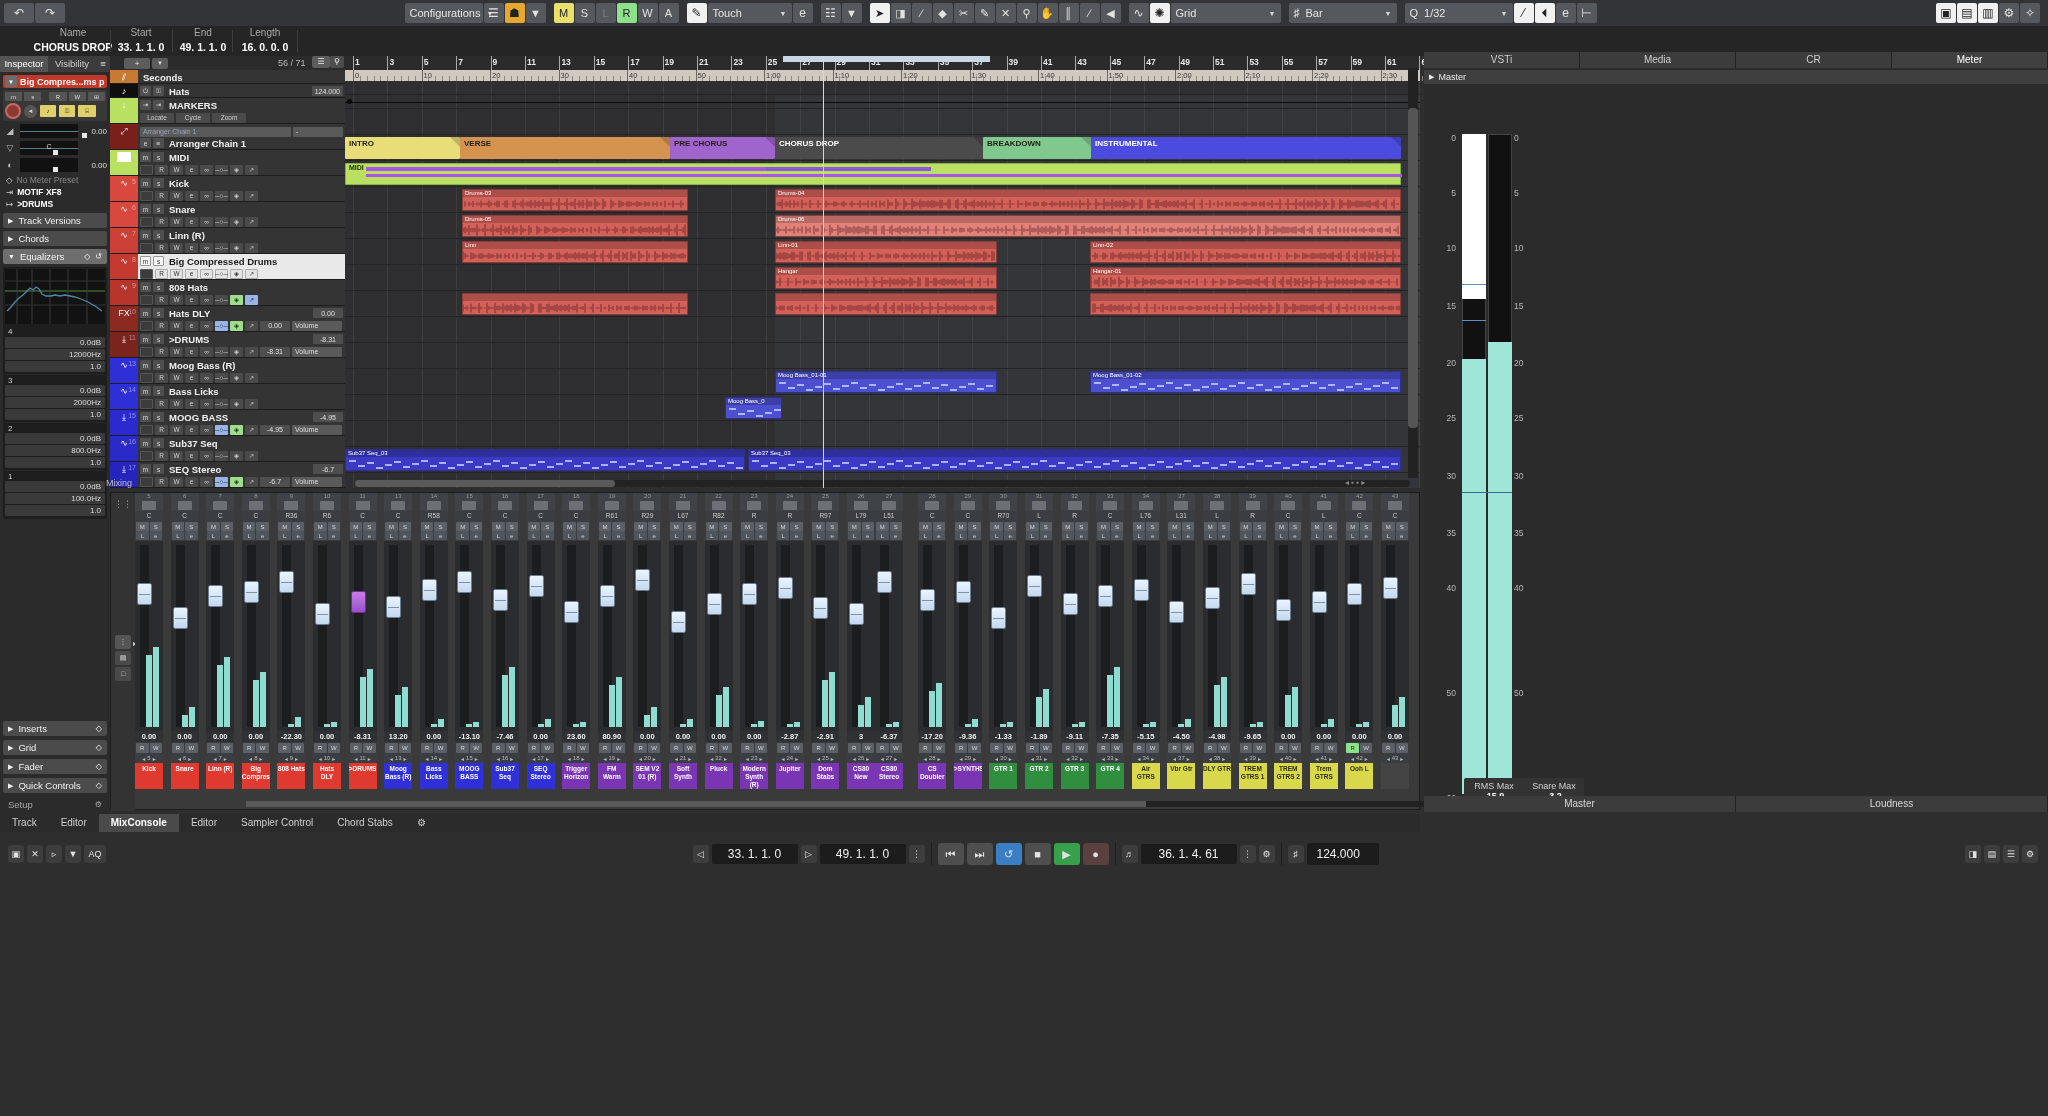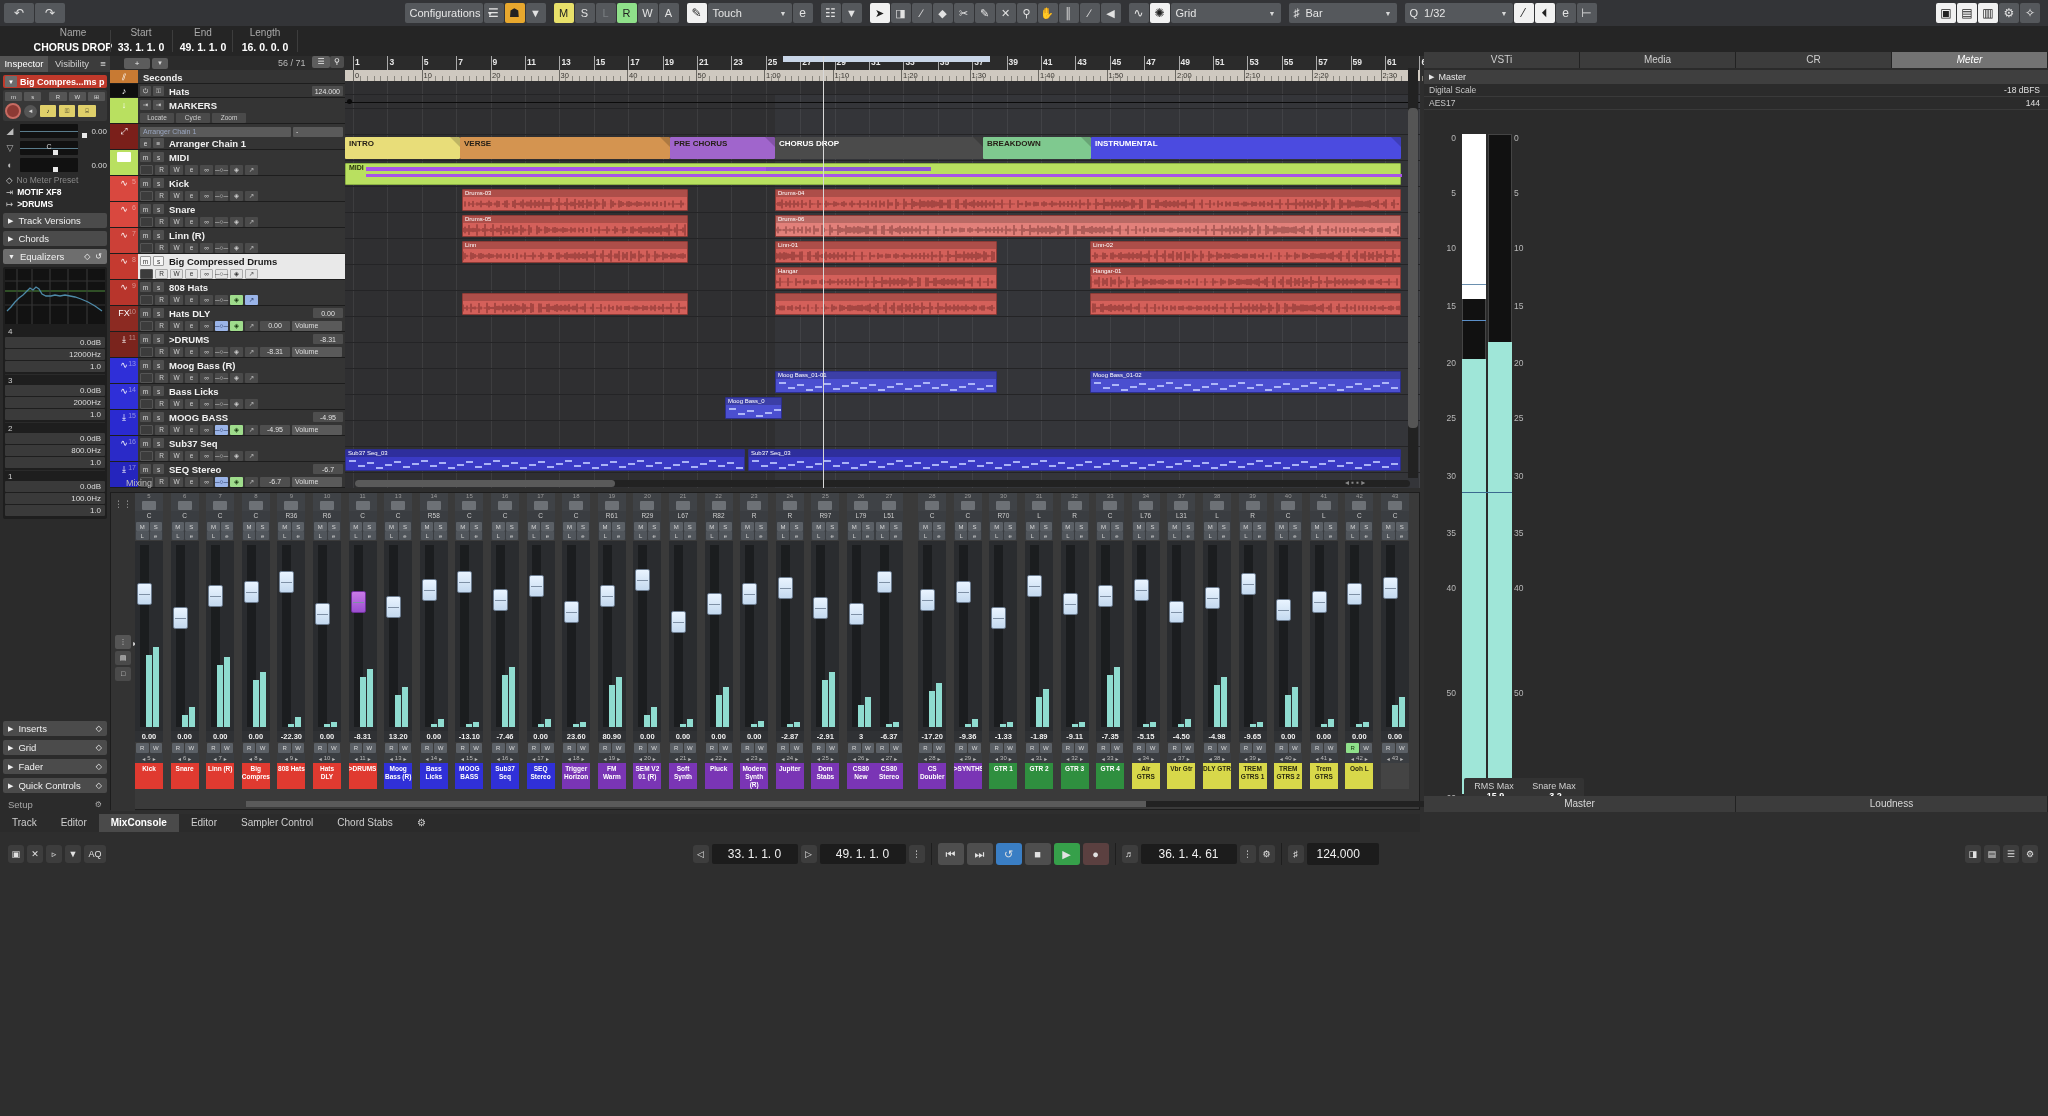--- a/index.html
+++ b/index.html
@@ -123,21 +123,21 @@
      display:flex; align-items:flex-start; padding:2px 0 0 4px; }
   .audioclip { position:absolute; background:#d4605a; border:1px solid #8d3b36; border-radius:1px; }
   .audioclip .hdr { height:7px; background:rgba(0,0,0,.18); font-size:6px; color:#fff;
      line-height:7px; padding-left:2px; }
   .midiclip { position:absolute; background:#4b4fd0; border:1px solid #2d2f8c; border-radius:1px; }
   .midiclip .hdr { height:7px; background:rgba(0,0,0,.2); font-size:6px; color:#fff;
      line-height:7px; padding-left:2px; }
   .playhead { position:absolute; top:0; bottom:0; width:1px; background:#d8d8d8; z-index:20; }
   .cyclearea { position:absolute; top:0; height:6px; background:#c9d6e8; }
 
-  .mixing-lbl { position:absolute; left:126px; top:478px; font-size:9px; color:#bdbdbd; }
+  .mixing-lbl { position:absolute; left:106px; top:478px; font-size:9px; color:#bdbdbd; }
   .hscroll { position:absolute; left:355px; top:480px; width:1055px; height:7px; background:#222;
       border-radius:4px; }
   .hscroll .thumb { position:absolute; left:0; top:0; height:7px; width:260px; background:#5a5a5a;
       border-radius:4px; }
 
   
   .mix { position:absolute; left:110px; top:492px; width:1310px; height:318px;
      background:#3a3a3a; border:1px solid #1d1d1d; }
   .mix-left { position:absolute; left:0; top:0; width:24px; height:318px; background:#333; }
   .mix-strips { position:absolute; left:24px; top:0; width:1286px; height:318px; }
@@ -170,21 +170,21 @@
      gap:2px; font-size:6px; color:#bbb; }
   .chan-name { height:26px; font-size:6.5px; color:#fff; text-align:center; line-height:8px;
      padding-top:2px; font-weight:bold; overflow:hidden; }
   .mix-hscroll { position:absolute; left:135px; bottom:2px; width:1270px; height:6px; background:#222; }
 
   
   .rpanel { position:absolute; left:1424px; top:52px; width:624px; height:760px; background:#2b2b2b; }
   .rtabs { display:flex; height:16px; background:#222; }
   .rtab { flex:1; font-size:10px; line-height:16px; text-align:center; color:#cfcfcf;
      background:#3c3c3c; cursor:pointer; border-right:1px solid #222; }
-  .rtab.active { background:#737373; color:#fff;font-style:italic; }
+  .rtab.active { background:#404040; color:#fff; }
   .rmaster { height:14px; background:#3f3f3f; display:flex; align-items:center; gap:4px;
      padding-left:5px; font-size:9px; color:#e8e8e8; margin-top:2px; }
   .rrow { display:flex; height:13px; align-items:center; font-size:8.5px; color:#c8c8c8;
      border-bottom:1px solid #3a3a3a; }
   .rrow .l { flex:1; padding-left:5px; }
   .rrow .r { padding-right:8px; color:#e0e0e0; }
   .meterwrap { position:absolute; left:0; top:72px; width:624px; height:700px; }
   .scale-col { position:absolute; top:0; width:26px; font-size:8.5px; color:#b8b8b8; }
   .scale-col div { position:absolute; right:2px; }
   .scale-col.right div { left:2px; right:auto; }
@@ -3264,30 +3264,20 @@
     <div class="rtabs" id="rtabs">
         <div class="rtab">VSTi</div>
         <div class="rtab">Media</div>
         <div class="rtab">CR</div>
         <div class="rtab active">Meter</div>
       </div>
     <div class="rmaster">
       <span style="font-size:7px">▶</span>
       <span>Master</span>
     </div>
-    <div id="rrows">
-        <div class="rrow">
-          <div class="l">Digital Scale</div>
-          <div class="r">-18 dBFS</div>
-        </div>
-        <div class="rrow">
-          <div class="l">AES17</div>
-          <div class="r">144</div>
-        </div>
-      </div>
 
     <div class="meterwrap">
       <div class="scale-col" id="scaleL" style="left:8px;height:680px">
           <div style="top: 9px;">0</div>
           <div style="top: 64px;">5</div>
           <div style="top: 119px;">10</div>
           <div style="top: 177px;">15</div>
           <div style="top: 234px;">20</div>
           <div style="top: 289px;">25</div>
           <div style="top: 347px;">30</div>

